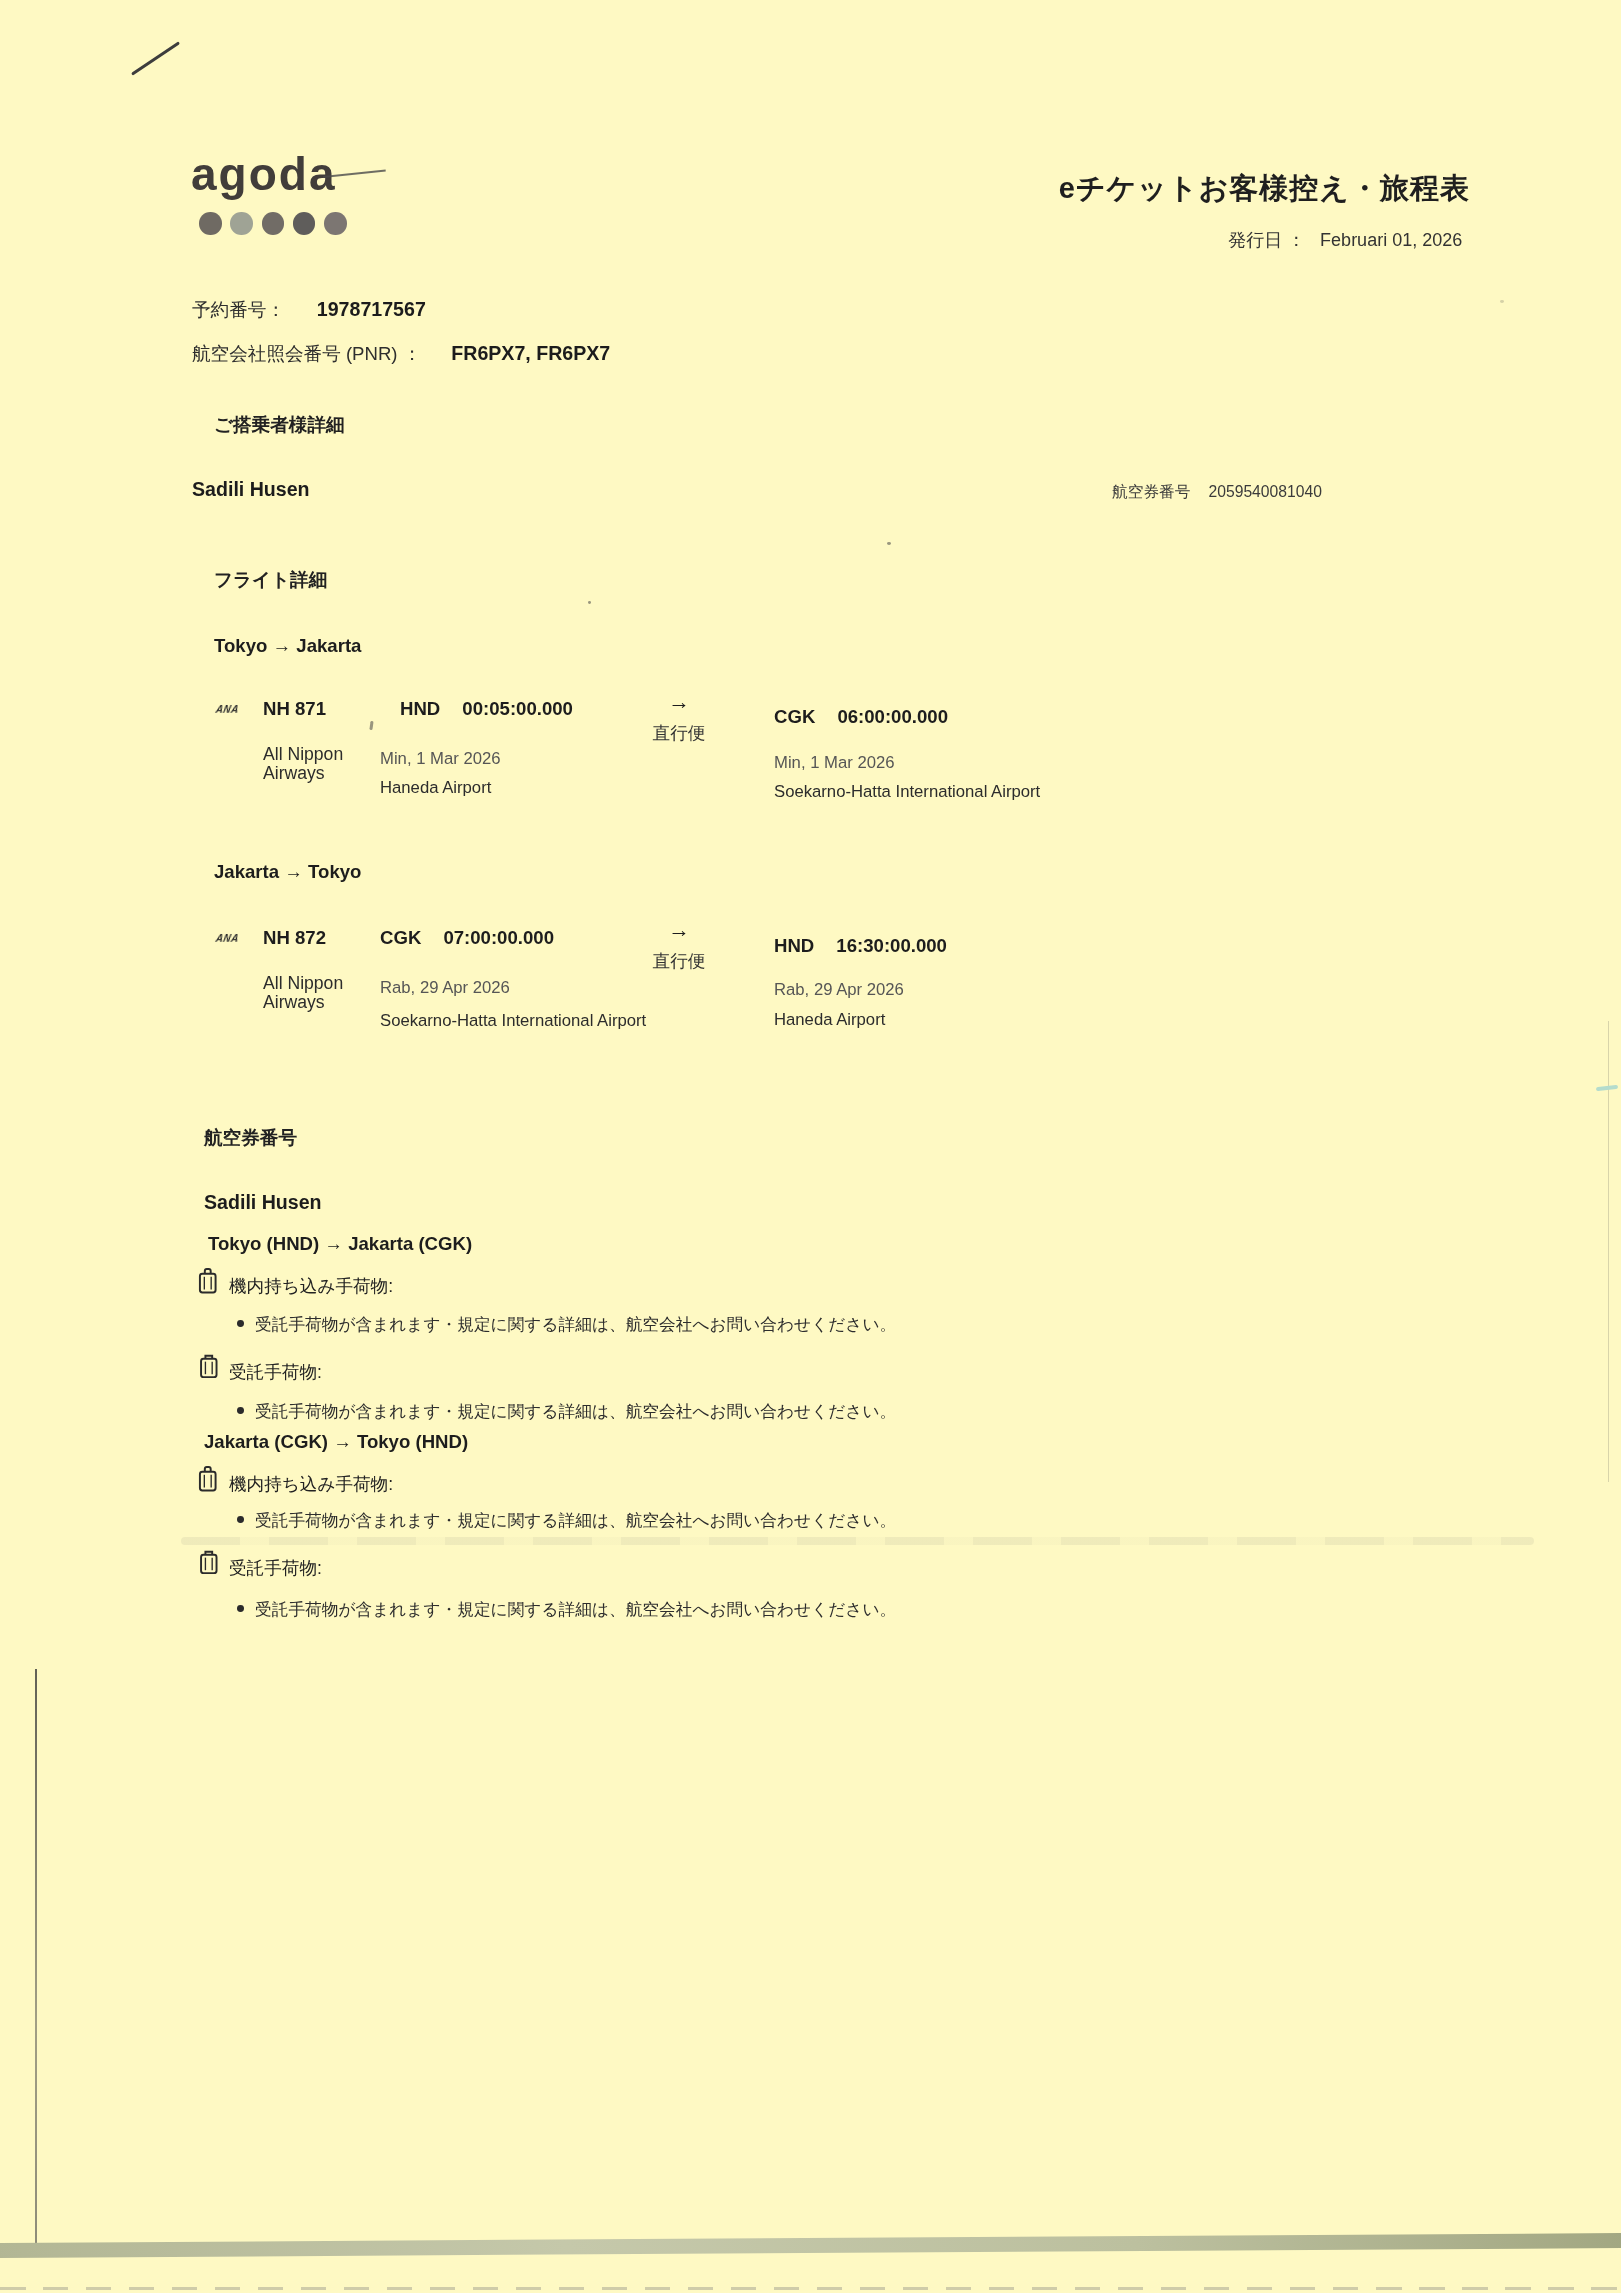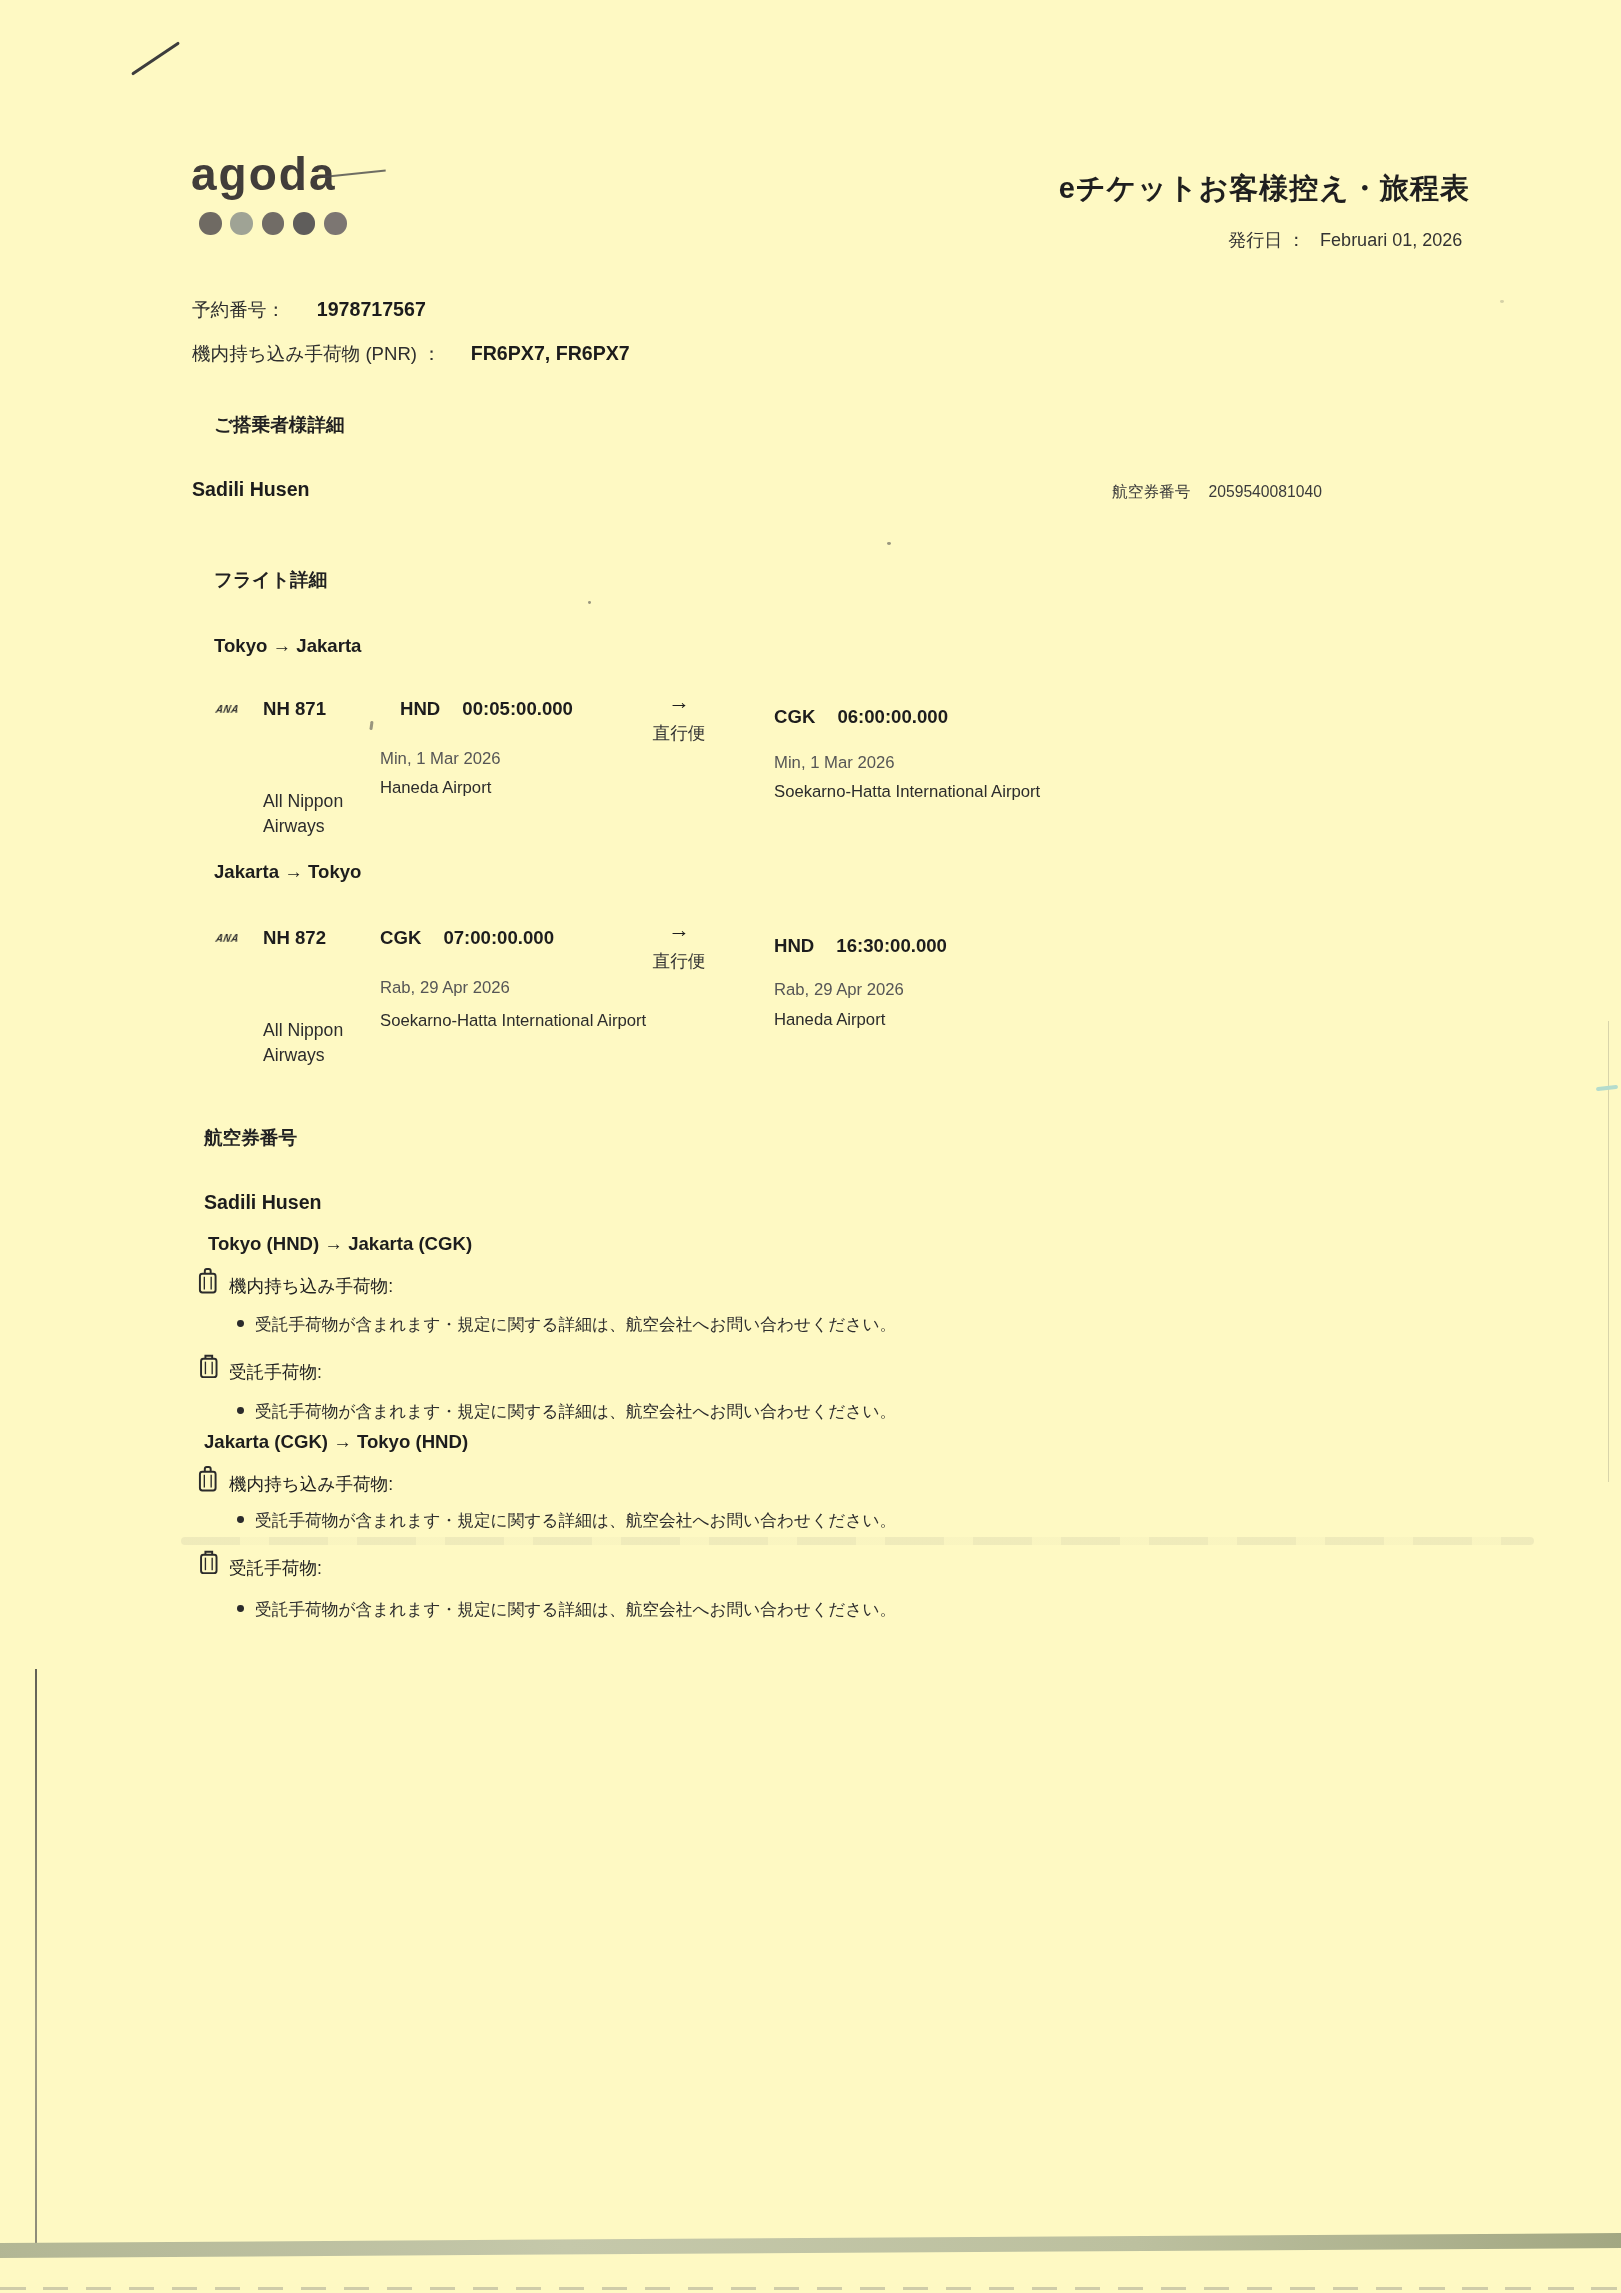--- a/index.html
+++ b/index.html
@@ -22,21 +22,21 @@
   .doc-title { font-size:29px; font-weight:bold; color:#1f1f1f; letter-spacing:1px; }
   .doc-sub { font-size:18px; color:#333; margin-top:19px; }
 
   .lbl { font-size:18.6px; color:#2e2e2e; }
   .val-b { font-size:19.6px; font-weight:bold; color:#1c1c1c; }
   .sec-h { font-size:18.6px; font-weight:bold; color:#222; }
 
   .flight-big { font-size:18.6px; font-weight:bold; color:#1d1d1d; }
   .flight-sm { font-size:16.7px; color:#565656; }
   .flight-airport { font-size:16.7px; color:#2c2c2c; }
-  .airline { font-size:17.6px; color:#2c2c2c; line-height:25px; width:118px;margin-top:44px; }
+  .airline { font-size:17.6px; color:#2c2c2c; line-height:19px; width:118px; }
   .arrow-glyph { font-size:21.6px; color:#1d1d1d; }
   .direct { font-size:17.6px; color:#333; }
 
   .route-h { font-size:18.6px; font-weight:bold; color:#1d1d1d; }
   .bag-label { font-size:17.6px; color:#222; }
   .bag-note { font-size:16.7px; color:#2d2d2d; }
   .bullet-dot { width:6.9px; height:6.9px; border-radius:50%; background:#2b2b2b; }
 
   .ana-logo { font-size:9.8px; font-style:italic; font-weight:bold; color:#2a2a2a; transform:skewX(-12deg); letter-spacing:0.5px; filter:blur(0.4px); }
 
@@ -86,21 +86,21 @@
       <span>発行日 ：</span>
       <span style="margin-left:9.8px;">Februari 01, 2026</span>
     </div>
   </div>
 
   <div class="abs" style="left:192px; top:297px;">
     <span class="lbl">予約番号：</span>
     <span class="val-b" style="margin-left:27.4px;">1978717567</span>
   </div>
   <div class="abs" style="left:192px; top:341px;">
-    <span class="lbl">機内持ち込み手荷物 (PNR) ：</span>
+    <span class="lbl">航空会社照会番号 (PNR) ：</span>
     <span class="val-b" style="margin-left:25.5px;">FR6PX7, FR6PX7</span>
   </div>
 
   <div class="abs sec-h" style="left:214px; top:412px;">ご搭乗者様詳細</div>
   <div class="abs val-b" style="left:192px; top:478px;">Sadili Husen</div>
   <div class="abs" style="left:1112px; top:482px; font-size:15.7px; color:#3b3b3b;">
     <span>航空券番号</span>
     <span style="margin-left:13.7px;">2059540081040</span>
   </div>
 

